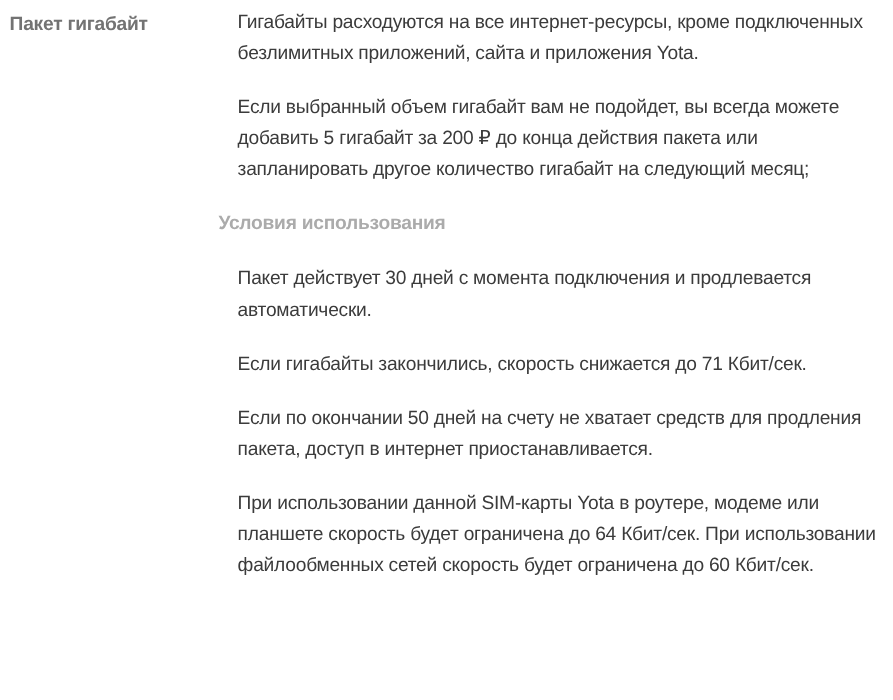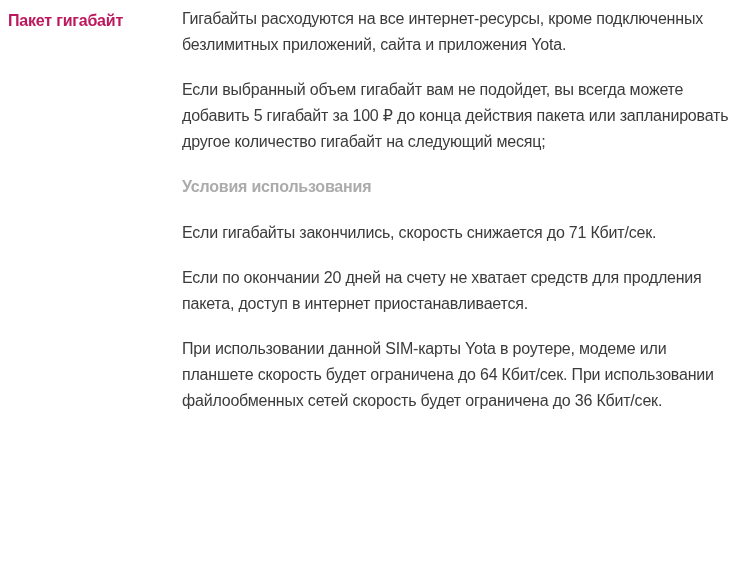--- a/index.html
+++ b/index.html
@@ -19,51 +19,52 @@
     align-items: flex-start;
     padding: 6px 14px 0 8px;
     box-sizing: border-box;
     width: 744px;
   }
   .term-col {
     flex: 0 0 174px;
     width: 174px;
     font-size: 16px;
     font-weight: bold;
-    color: #be185d;
+    color: #737373;
     line-height: 22px;
     padding-top: 4px;
     letter-spacing: -0.2px;
   }
   .desc-col {
     flex: 1 1 auto;
     max-width: 548px;
     font-size: 16px;
     letter-spacing: -0.2px;
     color: #3b3b3b;
   }
   .desc-col p {
-    margin: 0 0 19px 0;
+    margin: 0 0 19px 16px;
     line-height: 26px;
   }
   .desc-col p.section-label {
     color: #ababab;
     margin: 3px 0 20px 0;
     font-weight: bold;
   }
 </style>
 </head>
 <body>
 
 <div class="detail-row">
   <div class="term-col">Пакет гигабайт</div>
 
   <div class="desc-col">
     <p>Гигабайты расходуются на все интернет-ресурсы, кроме подключенных безлимитных приложений, сайта и приложения Yota.</p>
-    <p>Если выбранный объем гигабайт вам не подойдет, вы всегда можете добавить 5 гигабайт за 100 ₽ до конца действия пакета или запланировать другое количество гигабайт на следующий месяц;</p>
+    <p>Если выбранный объем гигабайт вам не подойдет, вы всегда можете добавить 5 гигабайт за 200 ₽ до конца действия пакета или запланировать другое количество гигабайт на следующий месяц;</p>
 
     <p class="section-label">Условия использования</p>
 
+    <p>Пакет действует 30 дней с момента подключения и продлевается автоматически.</p>
     <p>Если гигабайты закончились, скорость снижается до 71 Кбит/сек.</p>
-    <p>Если по окончании 20 дней на счету не хватает средств для продления пакета, доступ в интернет приостанавливается.</p>
-    <p>При использовании данной SIM-карты Yota в роутере, модеме или планшете скорость будет ограничена до 64 Кбит/сек. При использовании файлообменных сетей скорость будет ограничена до 36 Кбит/сек.</p>
+    <p>Если по окончании 50 дней на счету не хватает средств для продления пакета, доступ в интернет приостанавливается.</p>
+    <p>При использовании данной SIM-карты Yota в роутере, модеме или планшете скорость будет ограничена до 64 Кбит/сек. При использовании файлообменных сетей скорость будет ограничена до 60 Кбит/сек.</p>
   </div>
 </div>
 
 </body></html>

